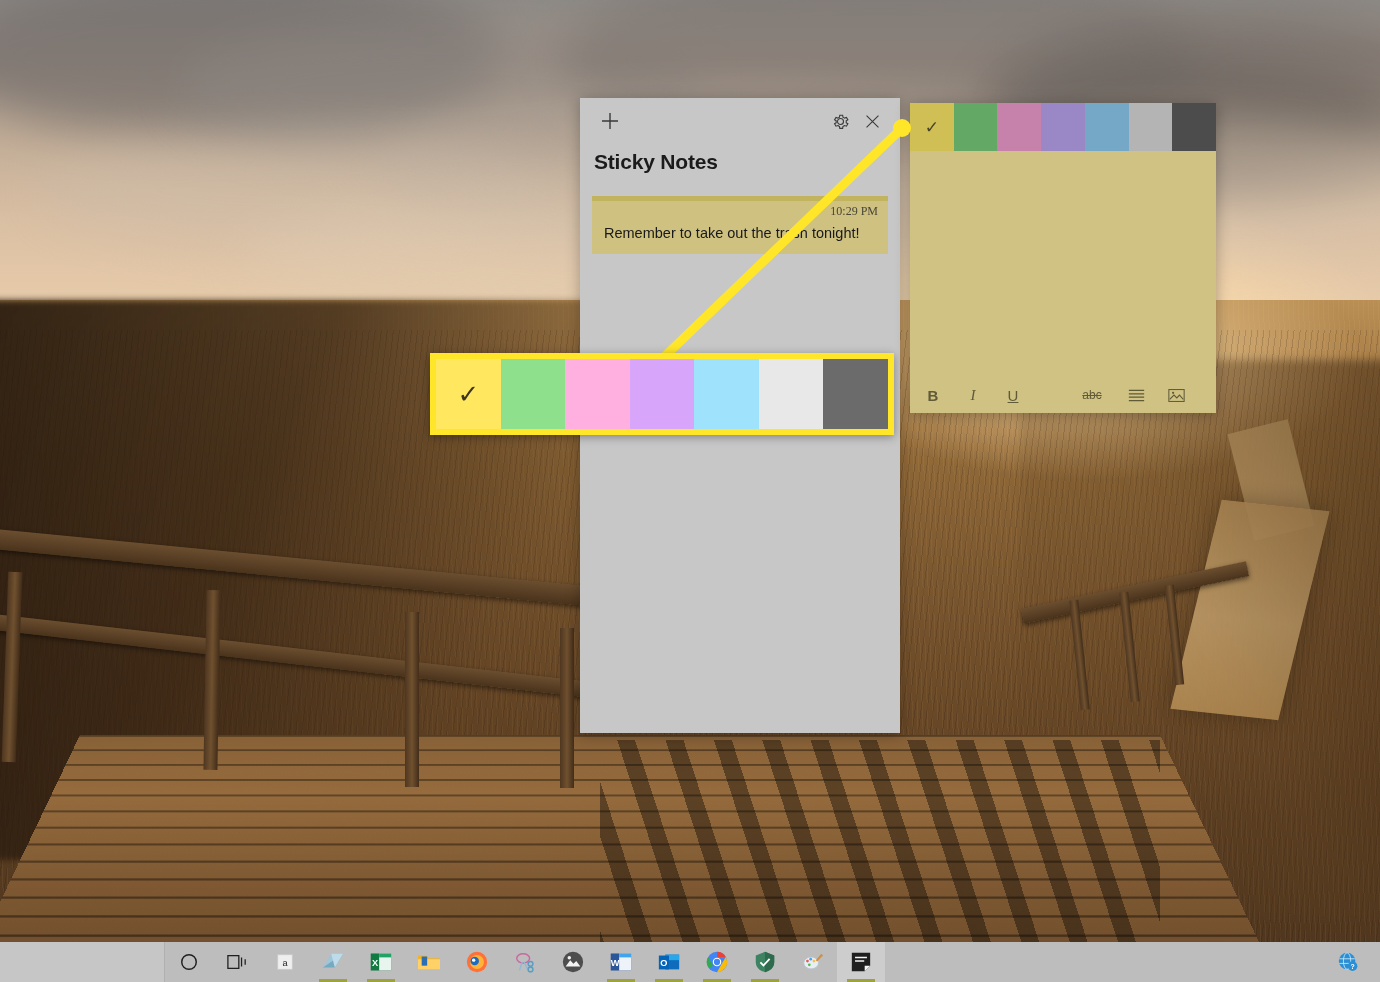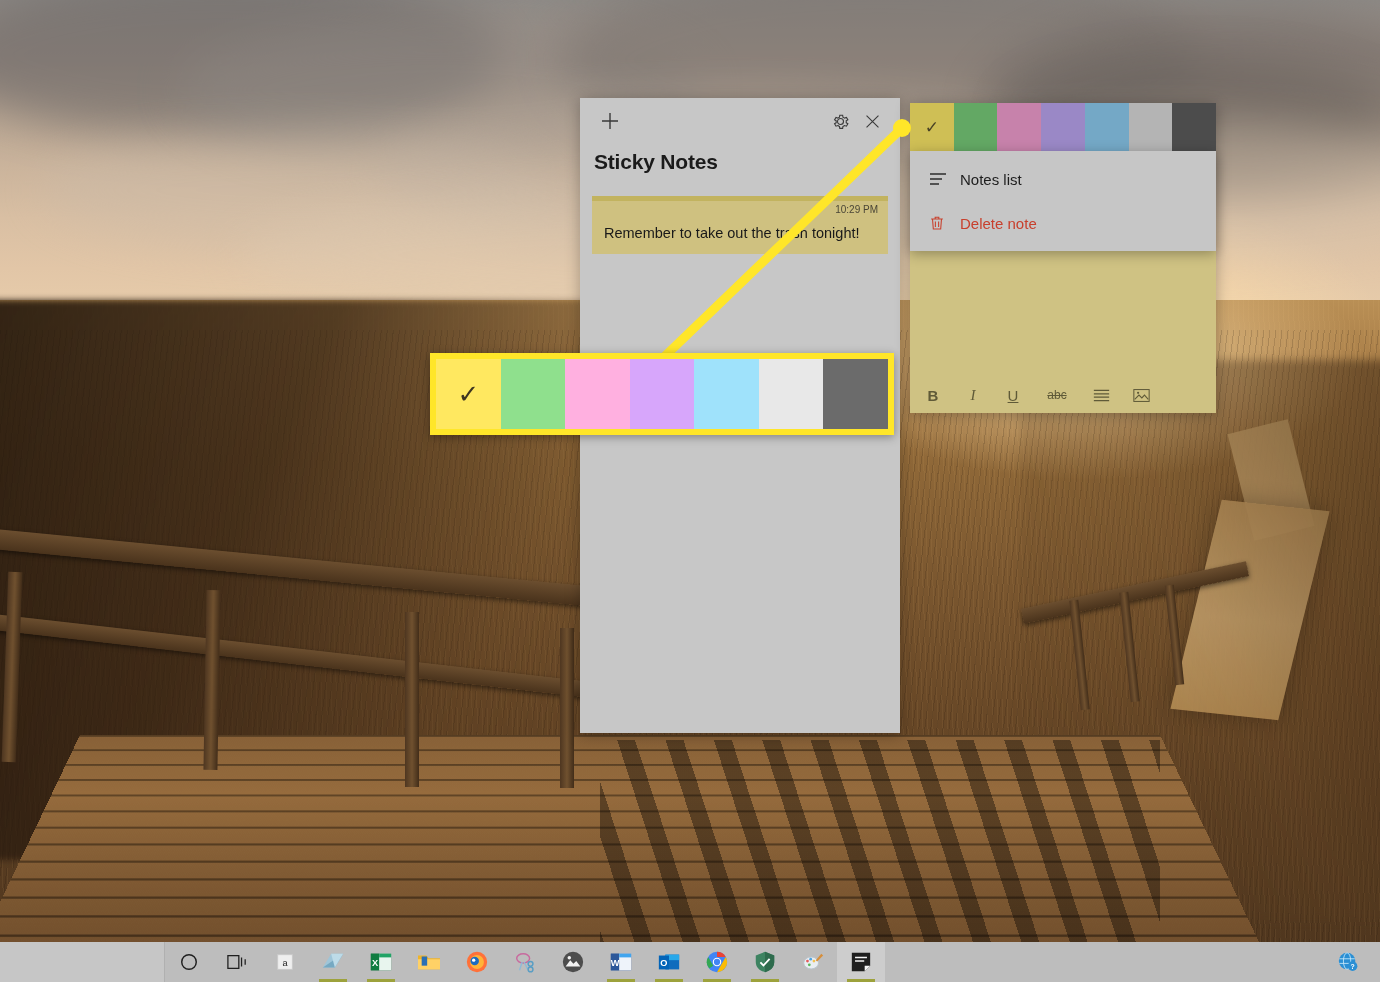--- a/index.html
+++ b/index.html
@@ -208,22 +208,23 @@
     margin: 12px 12px 0 12px;
     height: 58px;
     background: #cfc180;
     border-top: 5px solid #c2b35f;
     position: relative;
     padding: 4px 10px 0 12px;
   }
   .note-card-time {
     position: absolute;
     right: 10px; top: 3px;
-    font-size: 10px;
+    font-size: 12px;
     color: #4a4636;
+    font-family: Liberation Serif, serif;
   }
   .note-card-text {
     position: absolute;
     left: 12px; top: 24px;
     font-size: 14.5px;
     color: #191919;
   }
 
   
   .note-window {
@@ -284,21 +285,21 @@
   }
   .note-toolbar .fmt {
     font-size: 15px;
     color: #5f5a38;
     width: 18px;
     display: flex; align-items: center; justify-content: center;
   }
   .fmt.b { font-weight: bold; }
   .fmt.i { font-style: italic; font-family: "Liberation Serif", serif; }
   .fmt.u { text-decoration: underline; }
-  .fmt.s { text-decoration: line-through; font-size: 12px; width: 26px; }
+  .fmt.s { text-decoration: line-through; font-size: 12px; width: 26px; margin-left: 35px; }
 
   
   .callout-svg {
     position: absolute;
     left: 0; top: 0;
     width: 1380px; height: 982px;
     pointer-events: none;
     z-index: 30;
   }
   .palette-callout {
@@ -436,38 +437,20 @@
         <div class="swatch" style="background: rgb(99, 168, 100);"></div>
         <div class="swatch" style="background: rgb(199, 130, 171);"></div>
         <div class="swatch" style="background: rgb(154, 136, 198);"></div>
         <div class="swatch" style="background: rgb(116, 168, 198);"></div>
         <div class="swatch" style="background: rgb(180, 180, 180);"></div>
         <div class="swatch" style="background: rgb(76, 76, 76);"></div>
       </div>
 
     <div class="note-body"></div>
 
-    <div class="ctx-menu" id="ctx-menu">
-        <div class="ctx-item">
-          <span class="ctx-ico">
-            <svg width="20" height="20" viewBox="0 0 20 20">
-              <path d="M2 5h16M2 10h12M2 15h9" stroke="currentColor" stroke-width="1.4" fill="none"></path>
-            </svg>
-          </span>
-          <span>Notes list</span>
-        </div>
-        <div class="ctx-item danger">
-          <span class="ctx-ico">
-            <svg width="18" height="18" viewBox="0 0 20 20">
-              <path d="M3.5 5.5h13M8 5.5V3.6h4v1.9M5 5.5l.9 11.2h8.2L15 5.5M8.2 8.4v6M11.8 8.4v6" stroke="currentColor" stroke-width="1.2" fill="none"></path>
-            </svg>
-          </span>
-          <span>Delete note</span>
-        </div>
-      </div>
 
     <div class="note-toolbar" id="note-toolbar">
         <span class="fmt b">B</span>
         <span class="fmt i">I</span>
         <span class="fmt u">U</span>
         <span class="fmt s">abc</span>
         <span class="fmt ">
           <svg width="17" height="15" viewBox="0 0 20 17">
             <path d="M1 2.5h18M1 6.5h18M1 10.5h18M1 14.5h18" stroke="currentColor" stroke-width="1.5" fill="none"></path>
           </svg>

